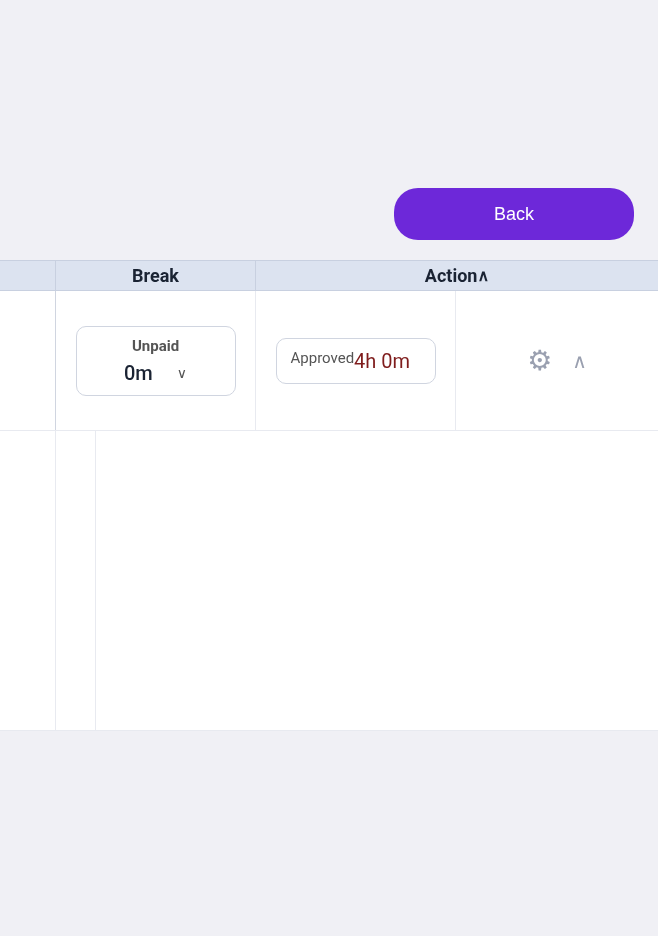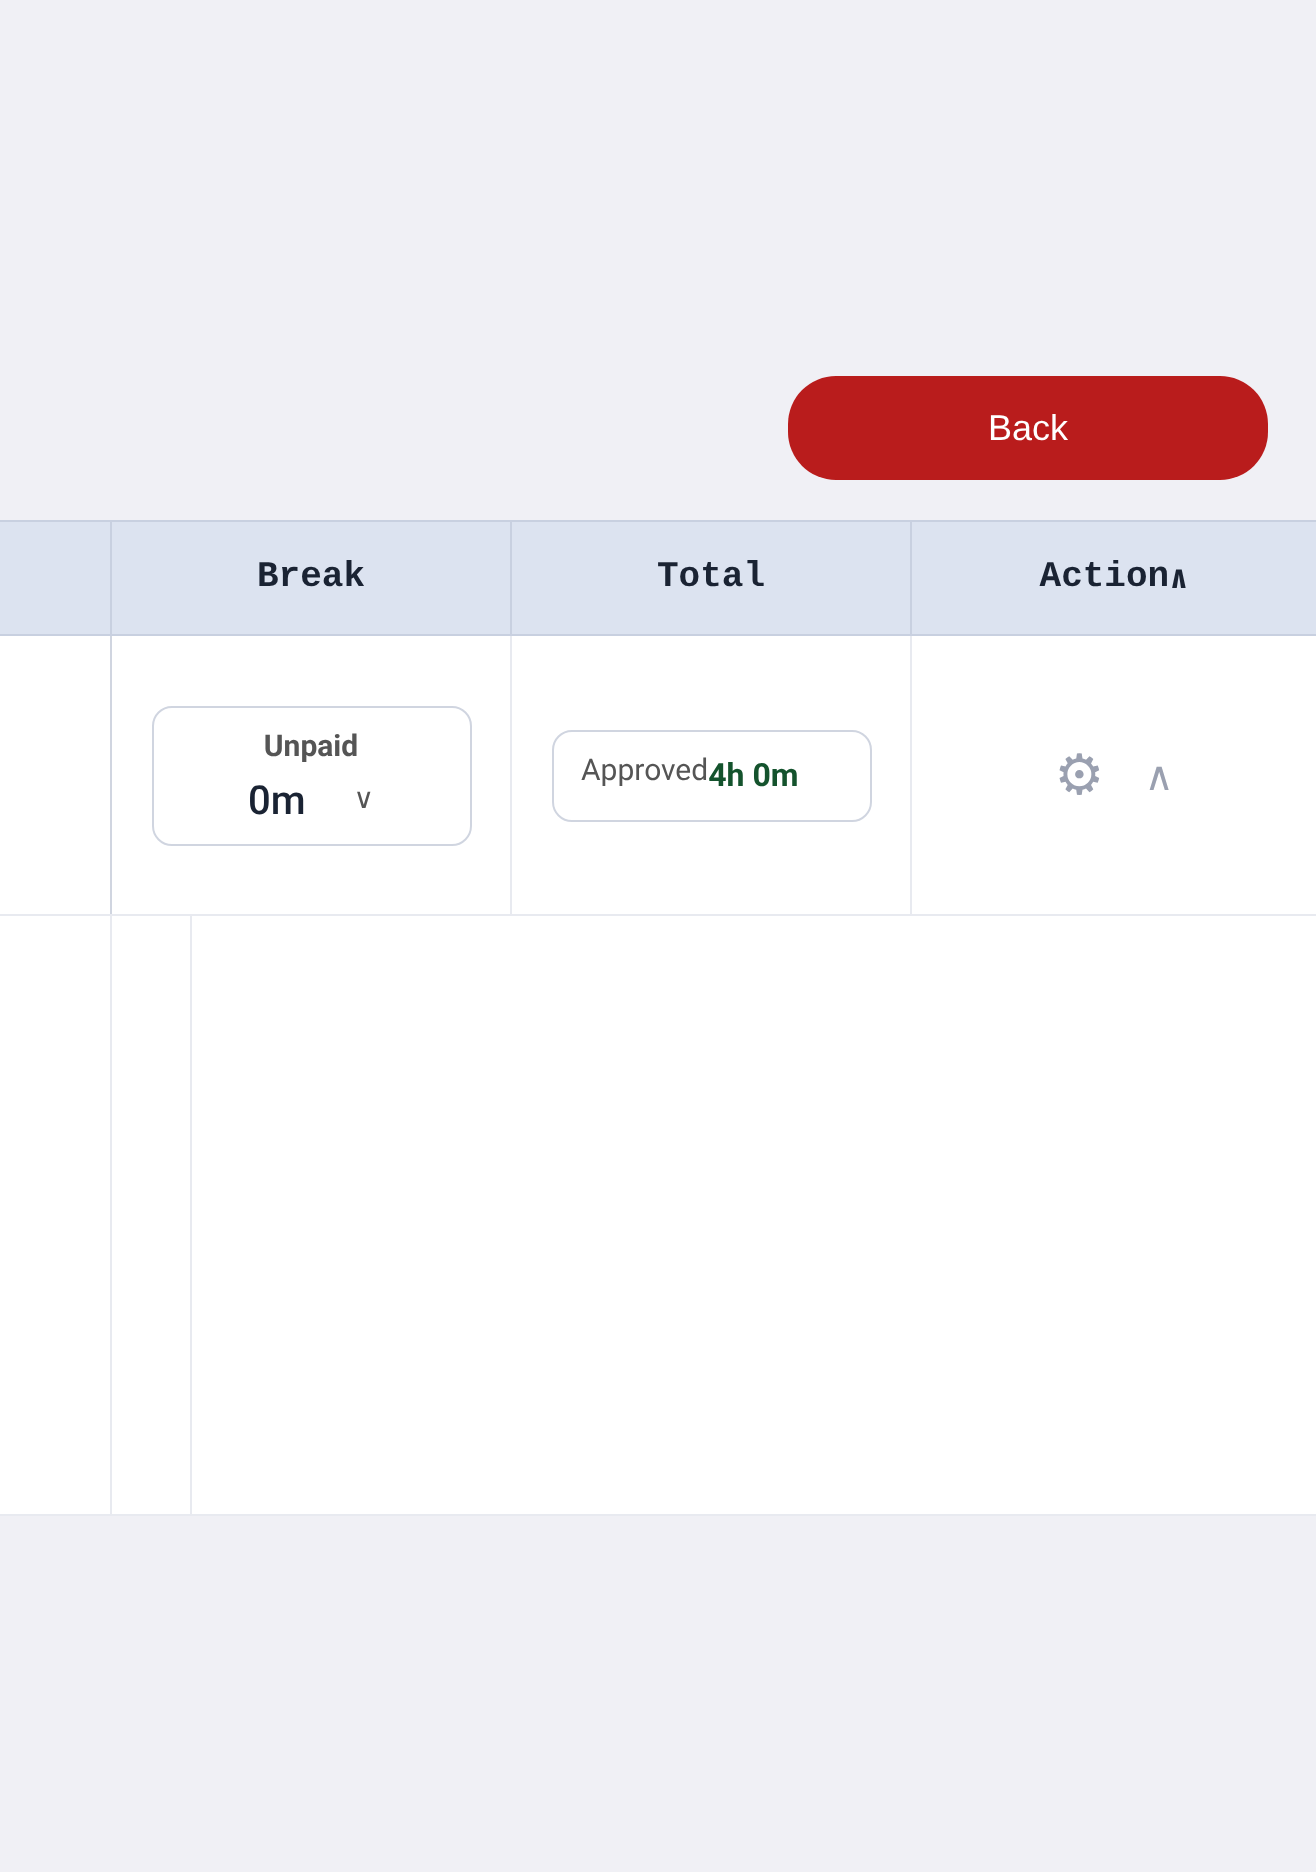--- a/index.html
+++ b/index.html
@@ -29,21 +29,21 @@
       height: 260px;
       background-color: #f0f0f5;
       position: relative;
     }
 
     
     .back-button {
       position: absolute;
       right: 24px;
       bottom: 20px;
-      background-color: #b91c1c;
+      background-color: #6d28d9;
       color: white;
       border: none;
       border-radius: 24px;
       padding: 12px 48px;
       font-size: 18px;
       font-weight: 500;
       cursor: pointer;
       width: 240px;
       height: 52px;
       display: flex;
@@ -54,29 +54,28 @@
     
     .table-header {
       display: flex;
       width: 100%;
       background-color: #dce3f0;
       border-top: 1px solid #c8d0e0;
       border-bottom: 1px solid #c8d0e0;
     }
 
     .header-cell {
-      padding: 18px 16px;
+      padding: 4px 16px;
       font-size: 18px;
       font-weight: 700;
       color: #1a2333;
       border-right: 1px solid #c8d0e0;
       display: flex;
       align-items: center;
       justify-content: center;
-      font-family: Liberation Mono, monospace;
     }
 
     .header-cell:first-child {
       width: 56px;
       min-width: 56px;
     }
 
     .header-cell.break {
       width: 200px;
       min-width: 200px;
@@ -171,23 +170,23 @@
       background: white;
     }
 
     .approved-label {
       font-size: 15px;
       color: #555;
       margin-bottom: 6px;
     }
 
     .approved-value {
-      font-size: 16px;
-      font-weight: 700;
-      color: #14532d;
+      font-size: 20px;
+      font-weight: 400;
+      color: #7f1d1d;
     }
 
     
     .action-cell {
       flex: 1;
       border-right: none;
       display: flex;
       align-items: center;
       justify-content: center;
       gap: 20px;
@@ -233,23 +232,20 @@
 
   <div class="top-area">
     <button class="back-button">Back</button>
   </div>
 
   <div class="table-header">
     <div class="header-cell">
     </div>
     <div class="header-cell break">
       <span>Break</span>
-    </div>
-    <div class="header-cell total">
-      <span>Total</span>
     </div>
     <div class="header-cell action">
       <span>Action</span>
       <span class="chevron-up-icon">∧</span>
     </div>
   </div>
 
   <div class="table-content">
 
     <div class="table-row">

